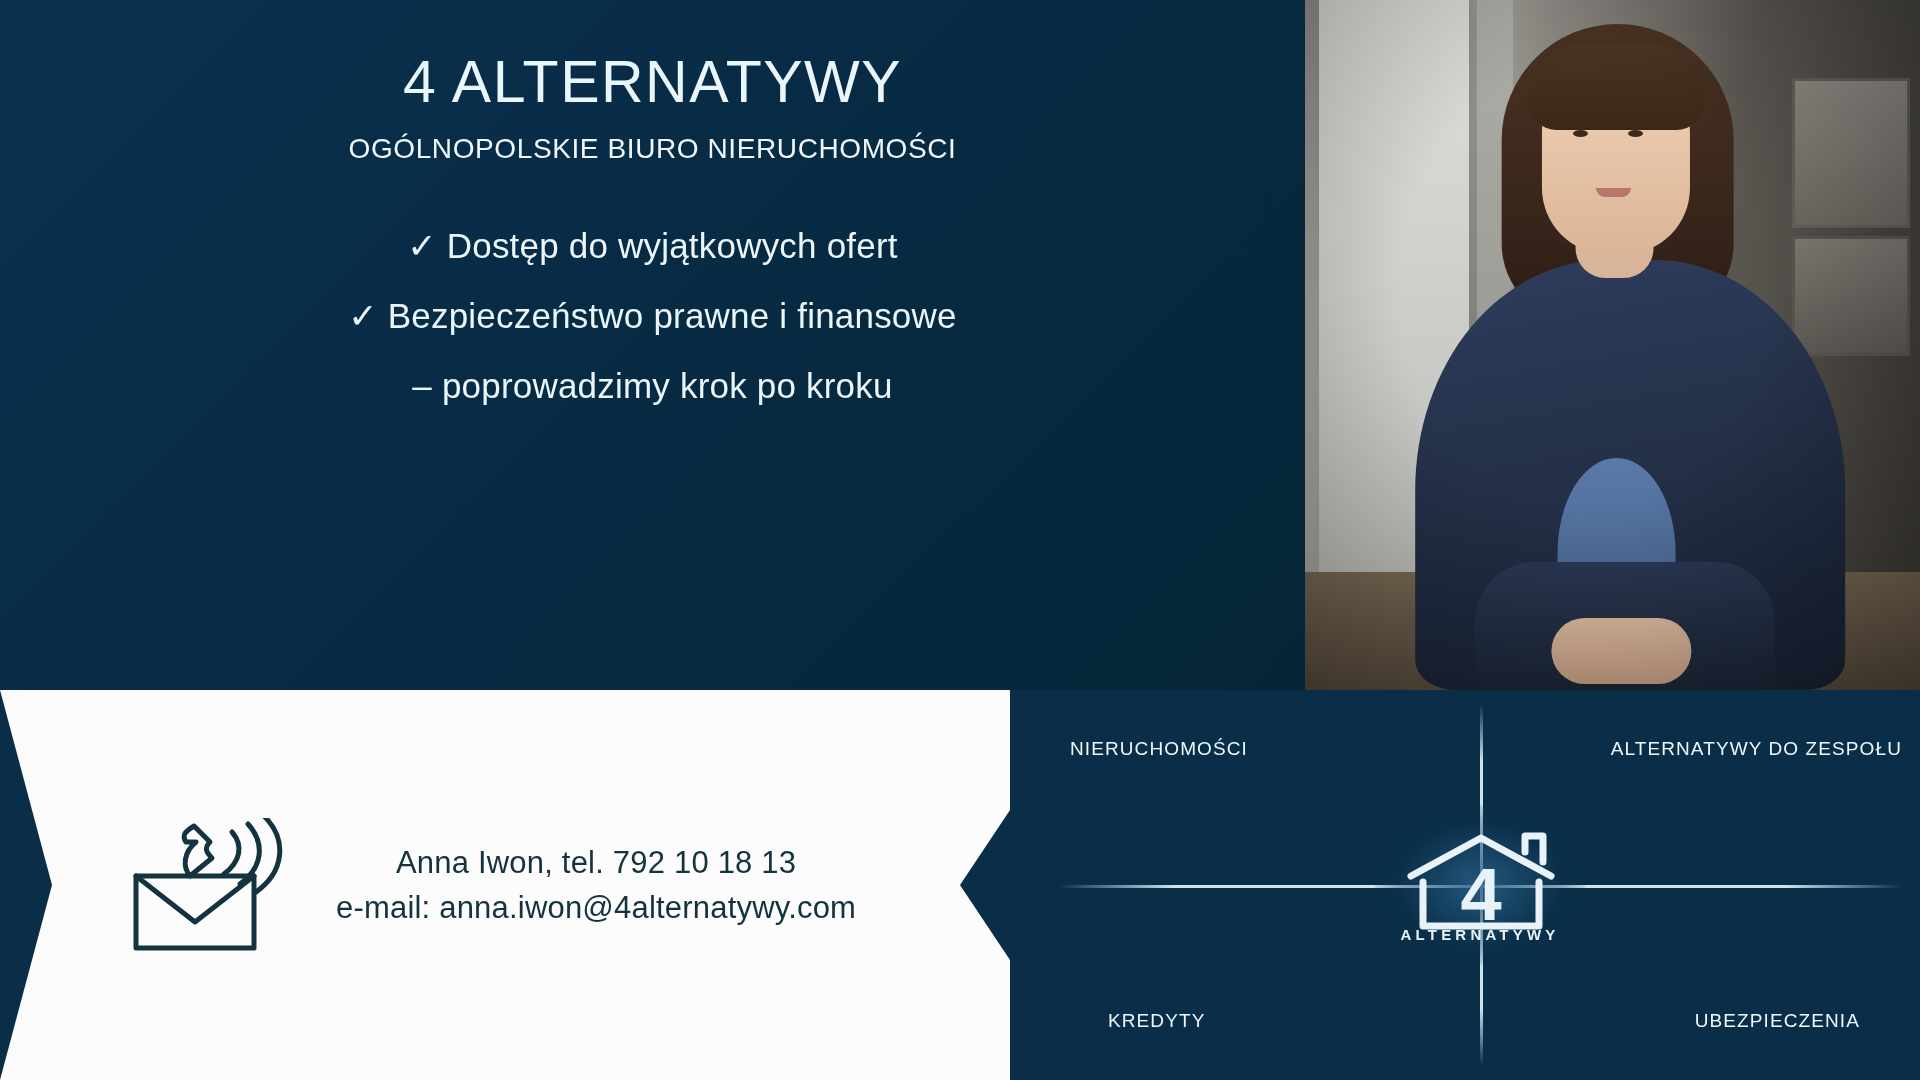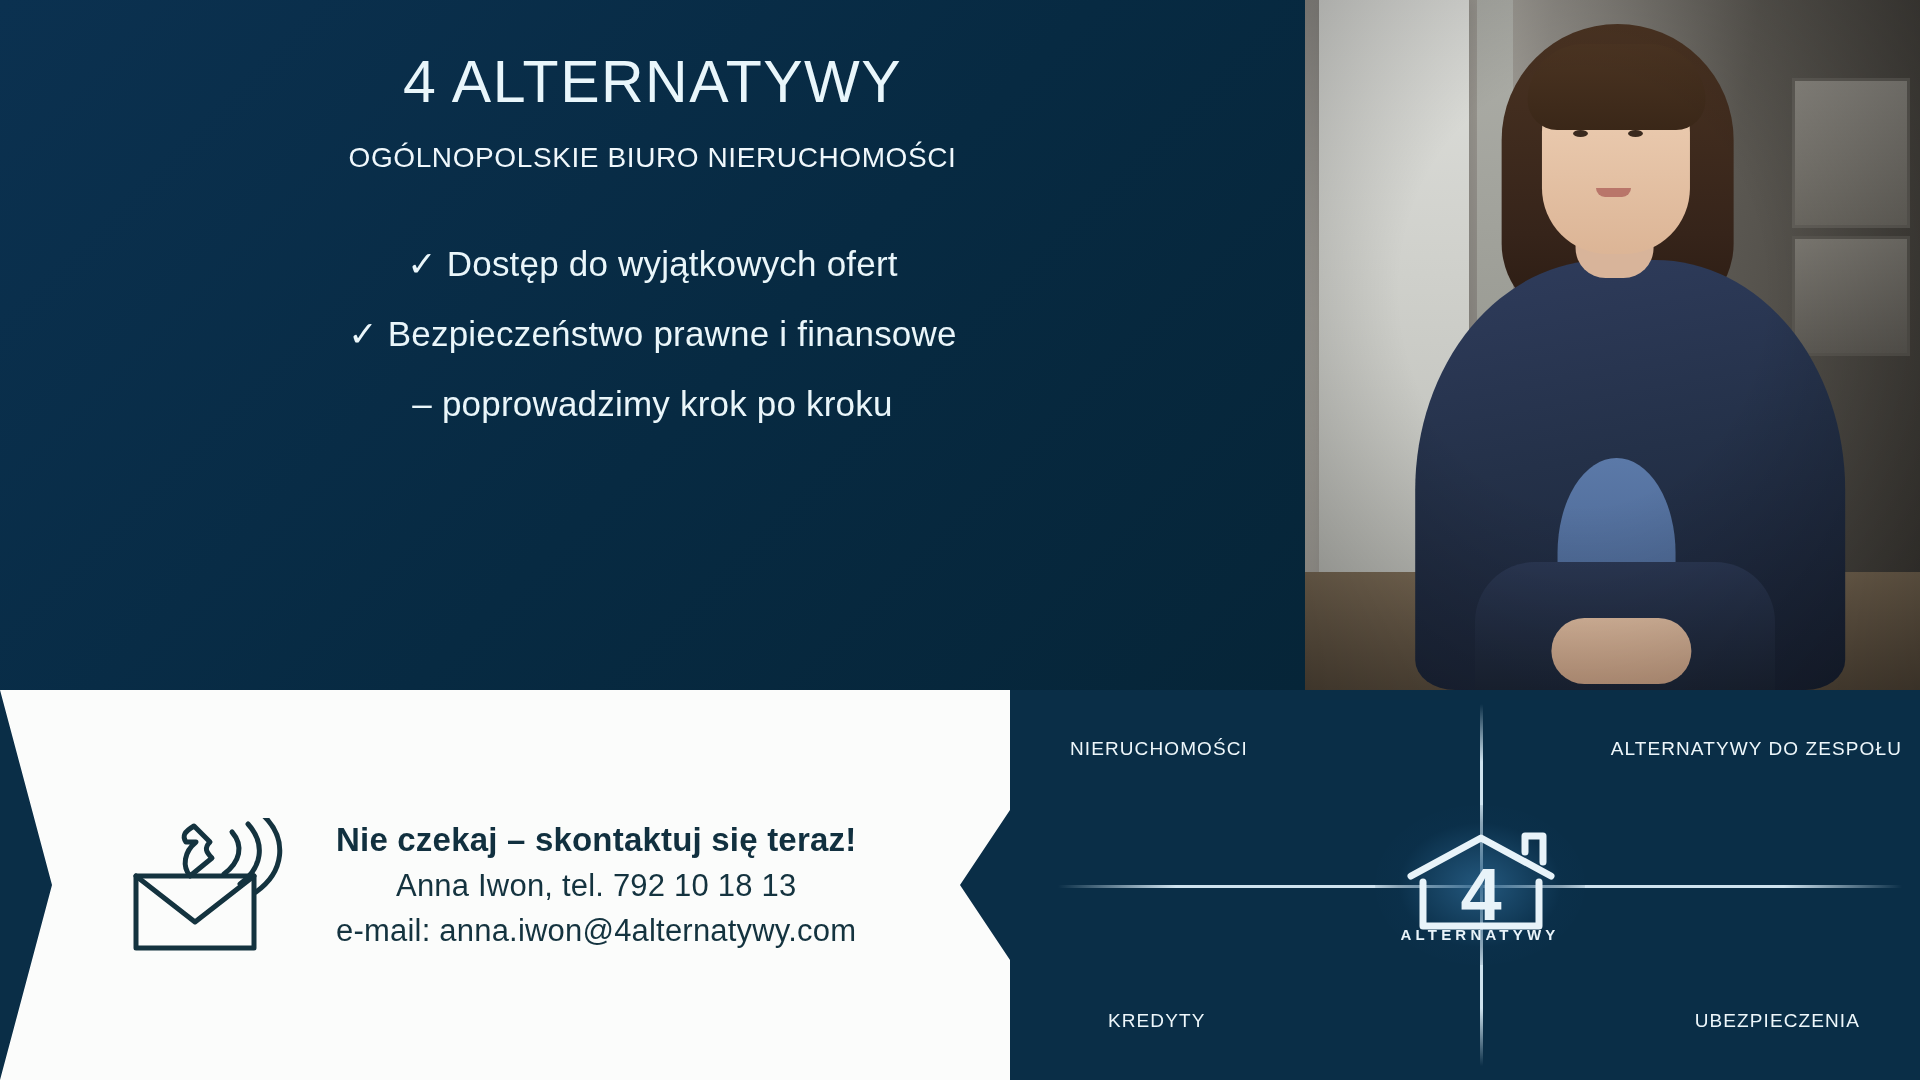--- a/index.html
+++ b/index.html
@@ -20,21 +20,20 @@
   .hero {
     position:absolute;
     left:0; top:0;
     width:1305px;
     height:690px;
     background:linear-gradient(135deg,#0b3150 0%,#072a42 55%,#062538 100%);
     display:flex;
     flex-direction:column;
     align-items:center;
     padding-top:52px;
-    gap:9px;
   }
   .brand-title {
     font-size:59px;
     font-weight:400;
     letter-spacing:1.5px;
     color:#e9f6fb;
     line-height:1.05;
     text-align:center;
   }
   .brand-sub {
@@ -331,21 +330,20 @@
       <svg width="190" height="135" viewBox="0 0 190 135" fill="none" stroke="#14333f" stroke-width="5" stroke-linecap="round" stroke-linejoin="round">
         <rect x="8" y="58" width="118" height="72"></rect>
         <polyline points="8,58 67,104 126,58"></polyline>
         <path d="M68 24 C56 34, 54 48, 62 58 L84 40 C78 34, 76 30, 82 24 L66 8 C56 14, 54 18, 58 24 Z" fill="#fbfcfb"></path>
         <path d="M96 56 C112 44, 116 28, 104 14"></path>
         <path d="M112 66 C134 50, 138 26, 120 6"></path>
         <path d="M128 74 C156 54, 160 22, 136 -2"></path>
       </svg>
     </div>
     <div class="contact-text">
-      <div class="contact-head">Nie czekaj – skontaktuj się teraz!</div>
       <div class="contact-line">Anna Iwon, tel. 792 10 18 13</div>
       <div class="contact-line">e-mail: anna.iwon@4alternatywy.com</div>
     </div>
   </div>
 
   <div class="services">
     <div class="svc-vline"></div>
     <div class="svc-hline"></div>
 
     <div class="svc-label svc-tl">NIERUCHOMOŚCI</div>

